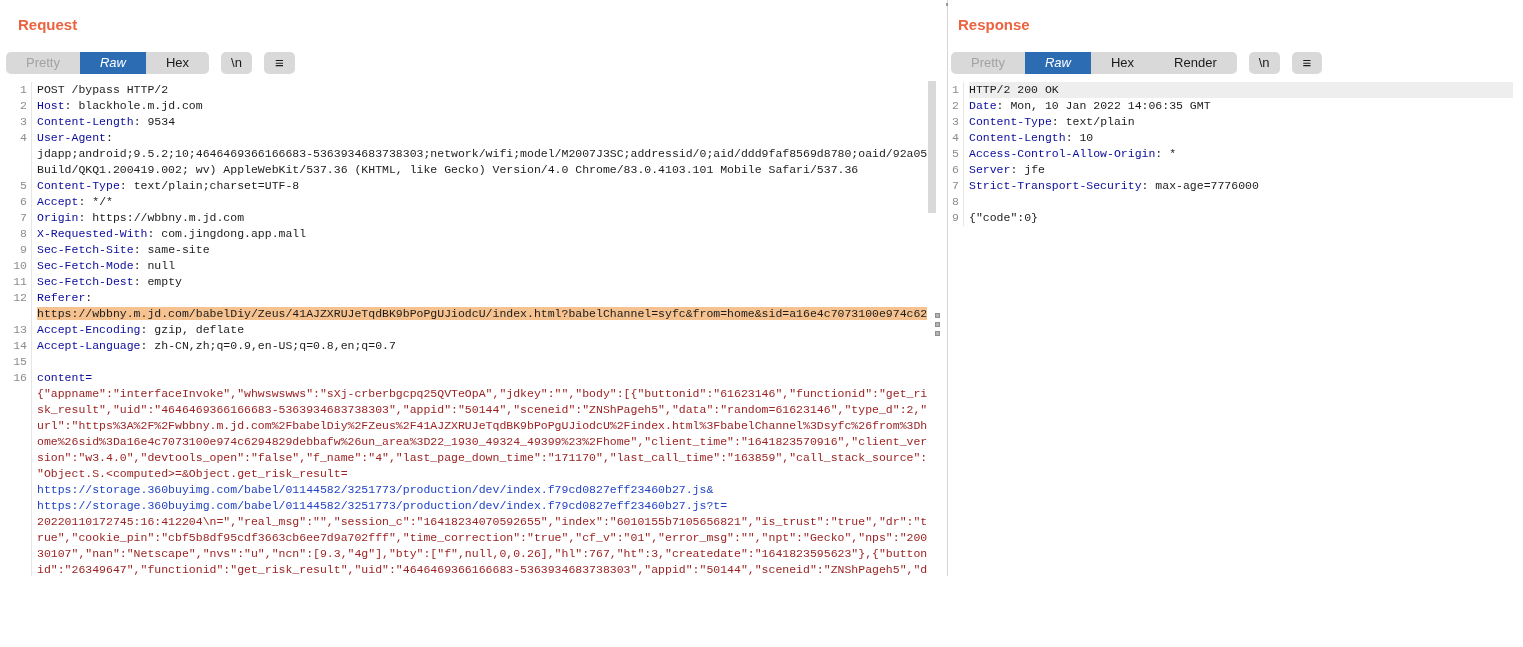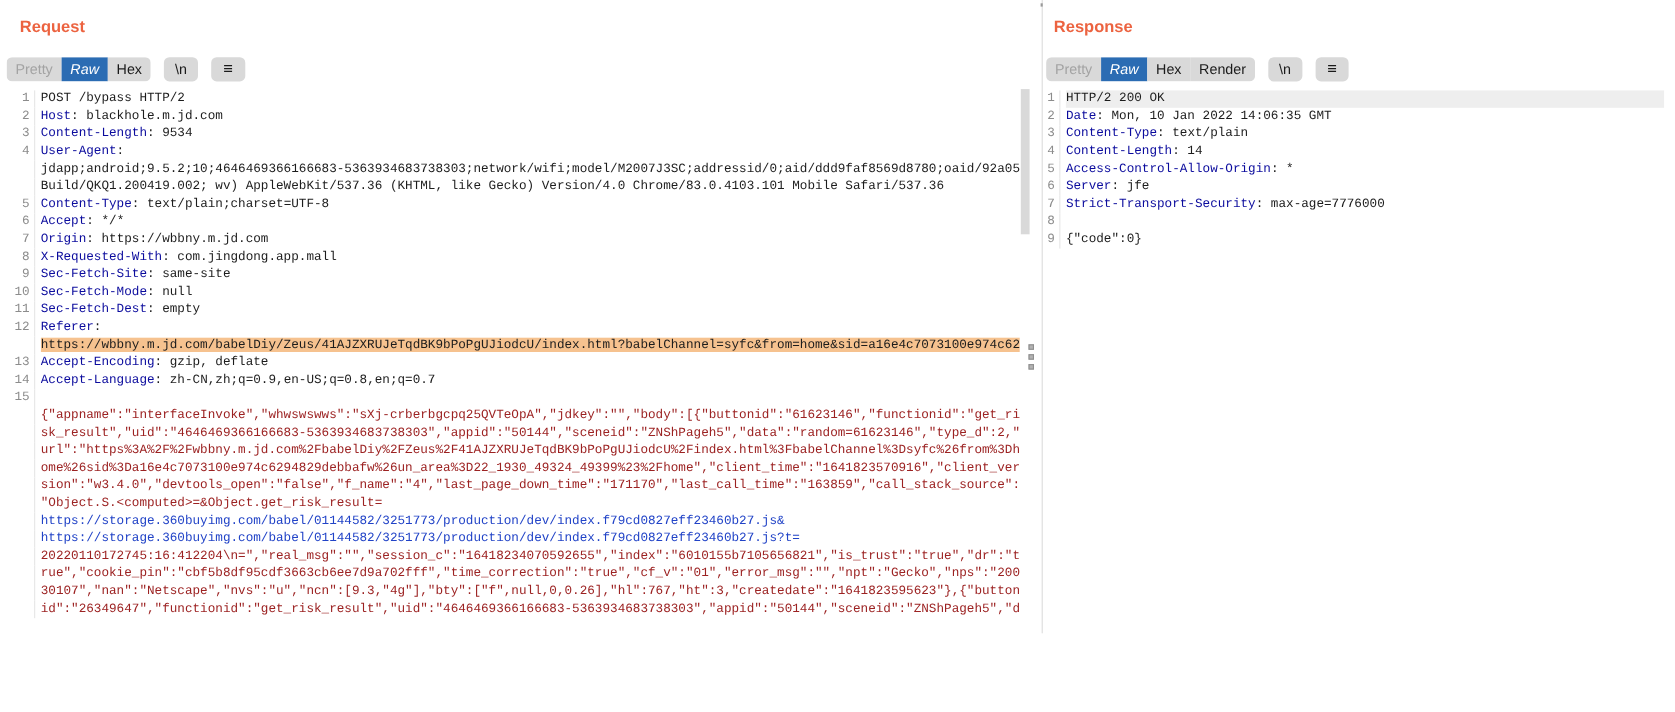--- a/index.html
+++ b/index.html
@@ -14,21 +14,21 @@
 
   .panel-title { position:absolute; top:16px; font-size:15px; font-weight:700; color:#ec6340; }
   #panel-request .panel-title { left:18px; }
   #panel-response .panel-title { left:10px; }
 
   .tabbar { position:absolute; top:52px; height:22px; display:flex; align-items:stretch; }
   #panel-request .tabbar { left:6px; }
   #panel-response .tabbar { left:3px; }
   .tabgroup { display:flex; border-radius:5px; overflow:hidden; }
   .tab {
-    padding:0 8px; font-size:13px; line-height:22px; color:#1a1a1a;
+    padding:0 20px; font-size:13px; line-height:22px; color:#1a1a1a;
     background:#d9d9d9; cursor:default; white-space:pre;
   }
   .tab.active { background:#2b6cb3; color:#fff;font-style:italic; }
   .tab.disabled { color:#a3a3a3; }
   .auxtab {
     margin-left:12px; padding:0 10px; font-size:13px; line-height:22px;
     background:#d9d9d9; color:#1a1a1a; border-radius:5px; white-space:pre;
   }
   .auxtab.menu { font-size:15px; padding:0 11px; }
 
@@ -175,20 +175,24 @@
           <span class="ln">13</span>
           <span class="lc"><span class="seg-h">Accept-Encoding</span><span class="seg-v">: gzip, deflate</span></span>
         </div>
         <div class="row">
           <span class="ln">14</span>
           <span class="lc"><span class="seg-h">Accept-Language</span><span class="seg-v">: zh-CN,zh;q=0.9,en-US;q=0.8,en;q=0.7</span></span>
         </div>
         <div class="row">
           <span class="ln">15</span>
           <span class="lc"></span>
+        </div>
+        <div class="row">
+          <span class="ln">16</span>
+          <span class="lc"><span class="seg-h">content=</span></span>
         </div>
         <div class="row">
           <span class="ln"></span>
           <span class="lc"><span class="seg-b">{"appname":"interfaceInvoke","whwswswws":"sXj-crberbgcpq25QVTeOpA","jdkey":"","body":[{"buttonid":"61623146","functionid":"get_ri</span></span>
         </div>
         <div class="row">
           <span class="ln"></span>
           <span class="lc"><span class="seg-b">sk_result","uid":"4646469366166683-5363934683738303","appid":"50144","sceneid":"ZNShPageh5","data":"random=61623146","type_d":2,"</span></span>
         </div>
         <div class="row">
@@ -284,21 +288,21 @@
         <div class="row">
           <span class="ln">2</span>
           <span class="lc"><span class="seg-h">Date</span><span class="seg-v">: Mon, 10 Jan 2022 14:06:35 GMT</span></span>
         </div>
         <div class="row">
           <span class="ln">3</span>
           <span class="lc"><span class="seg-h">Content-Type</span><span class="seg-v">: text/plain</span></span>
         </div>
         <div class="row">
           <span class="ln">4</span>
-          <span class="lc"><span class="seg-h">Content-Length</span><span class="seg-v">: 14</span></span>
+          <span class="lc"><span class="seg-h">Content-Length</span><span class="seg-v">: 10</span></span>
         </div>
         <div class="row">
           <span class="ln">5</span>
           <span class="lc"><span class="seg-h">Access-Control-Allow-Origin</span><span class="seg-v">: *</span></span>
         </div>
         <div class="row">
           <span class="ln">6</span>
           <span class="lc"><span class="seg-h">Server</span><span class="seg-v">: jfe</span></span>
         </div>
         <div class="row">

